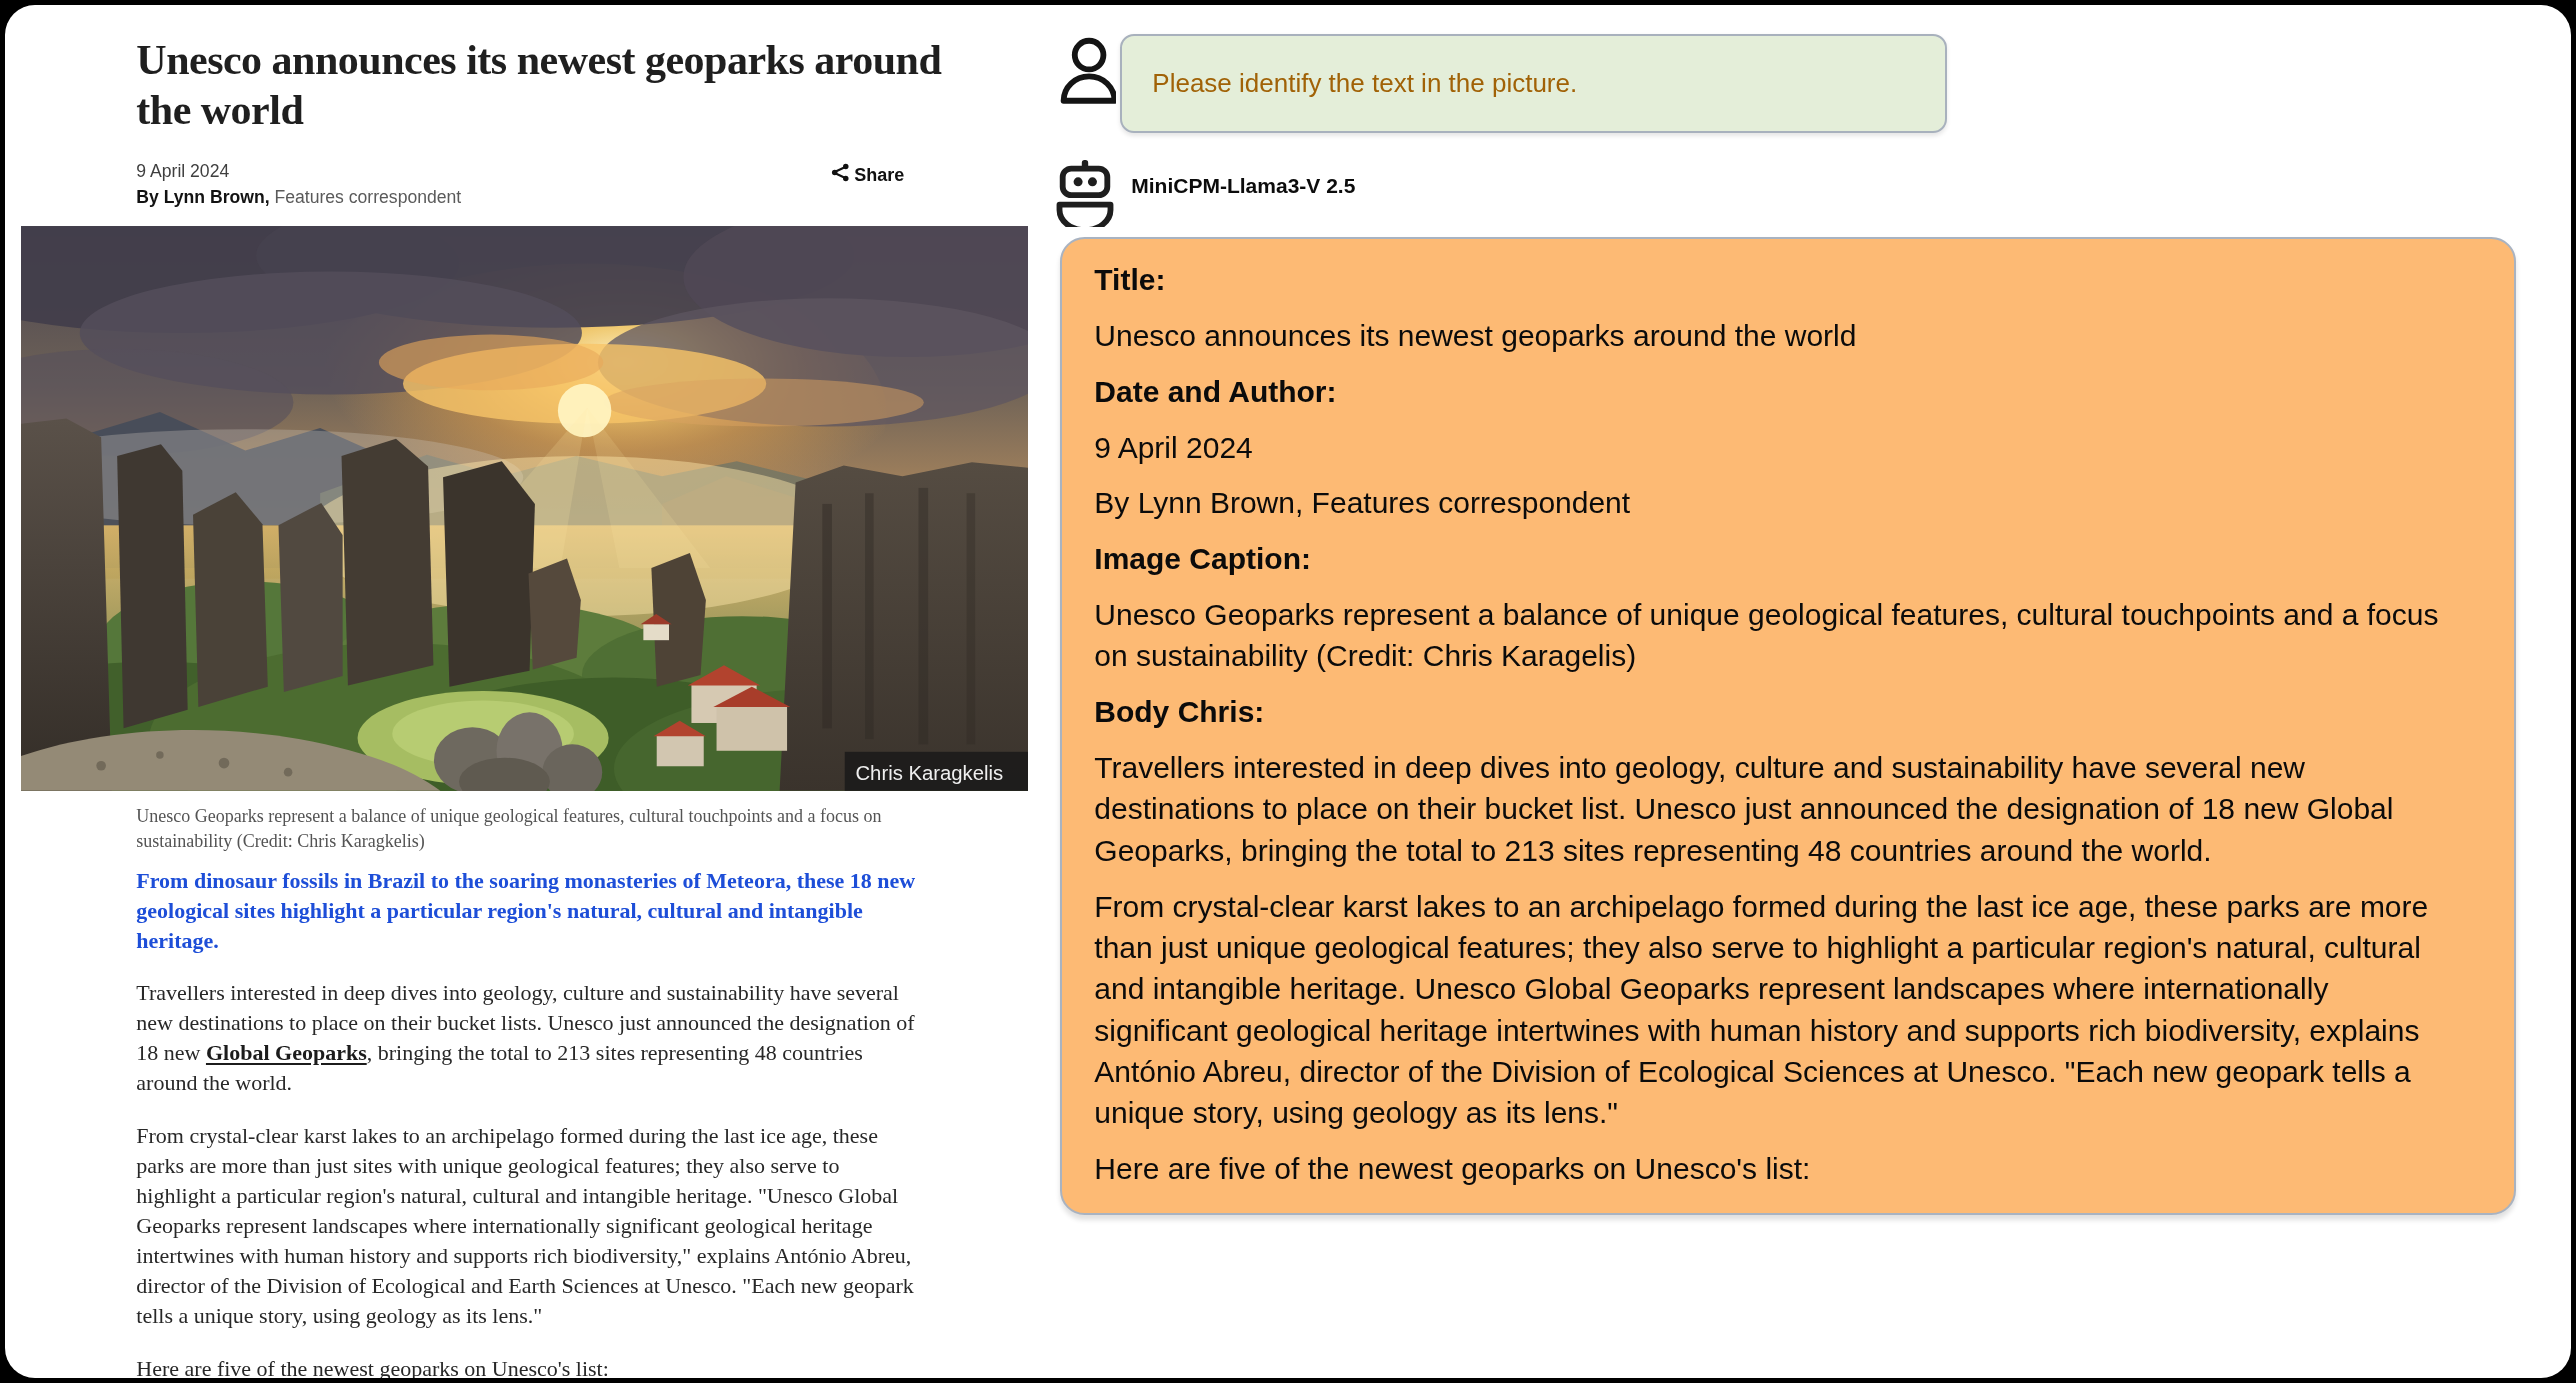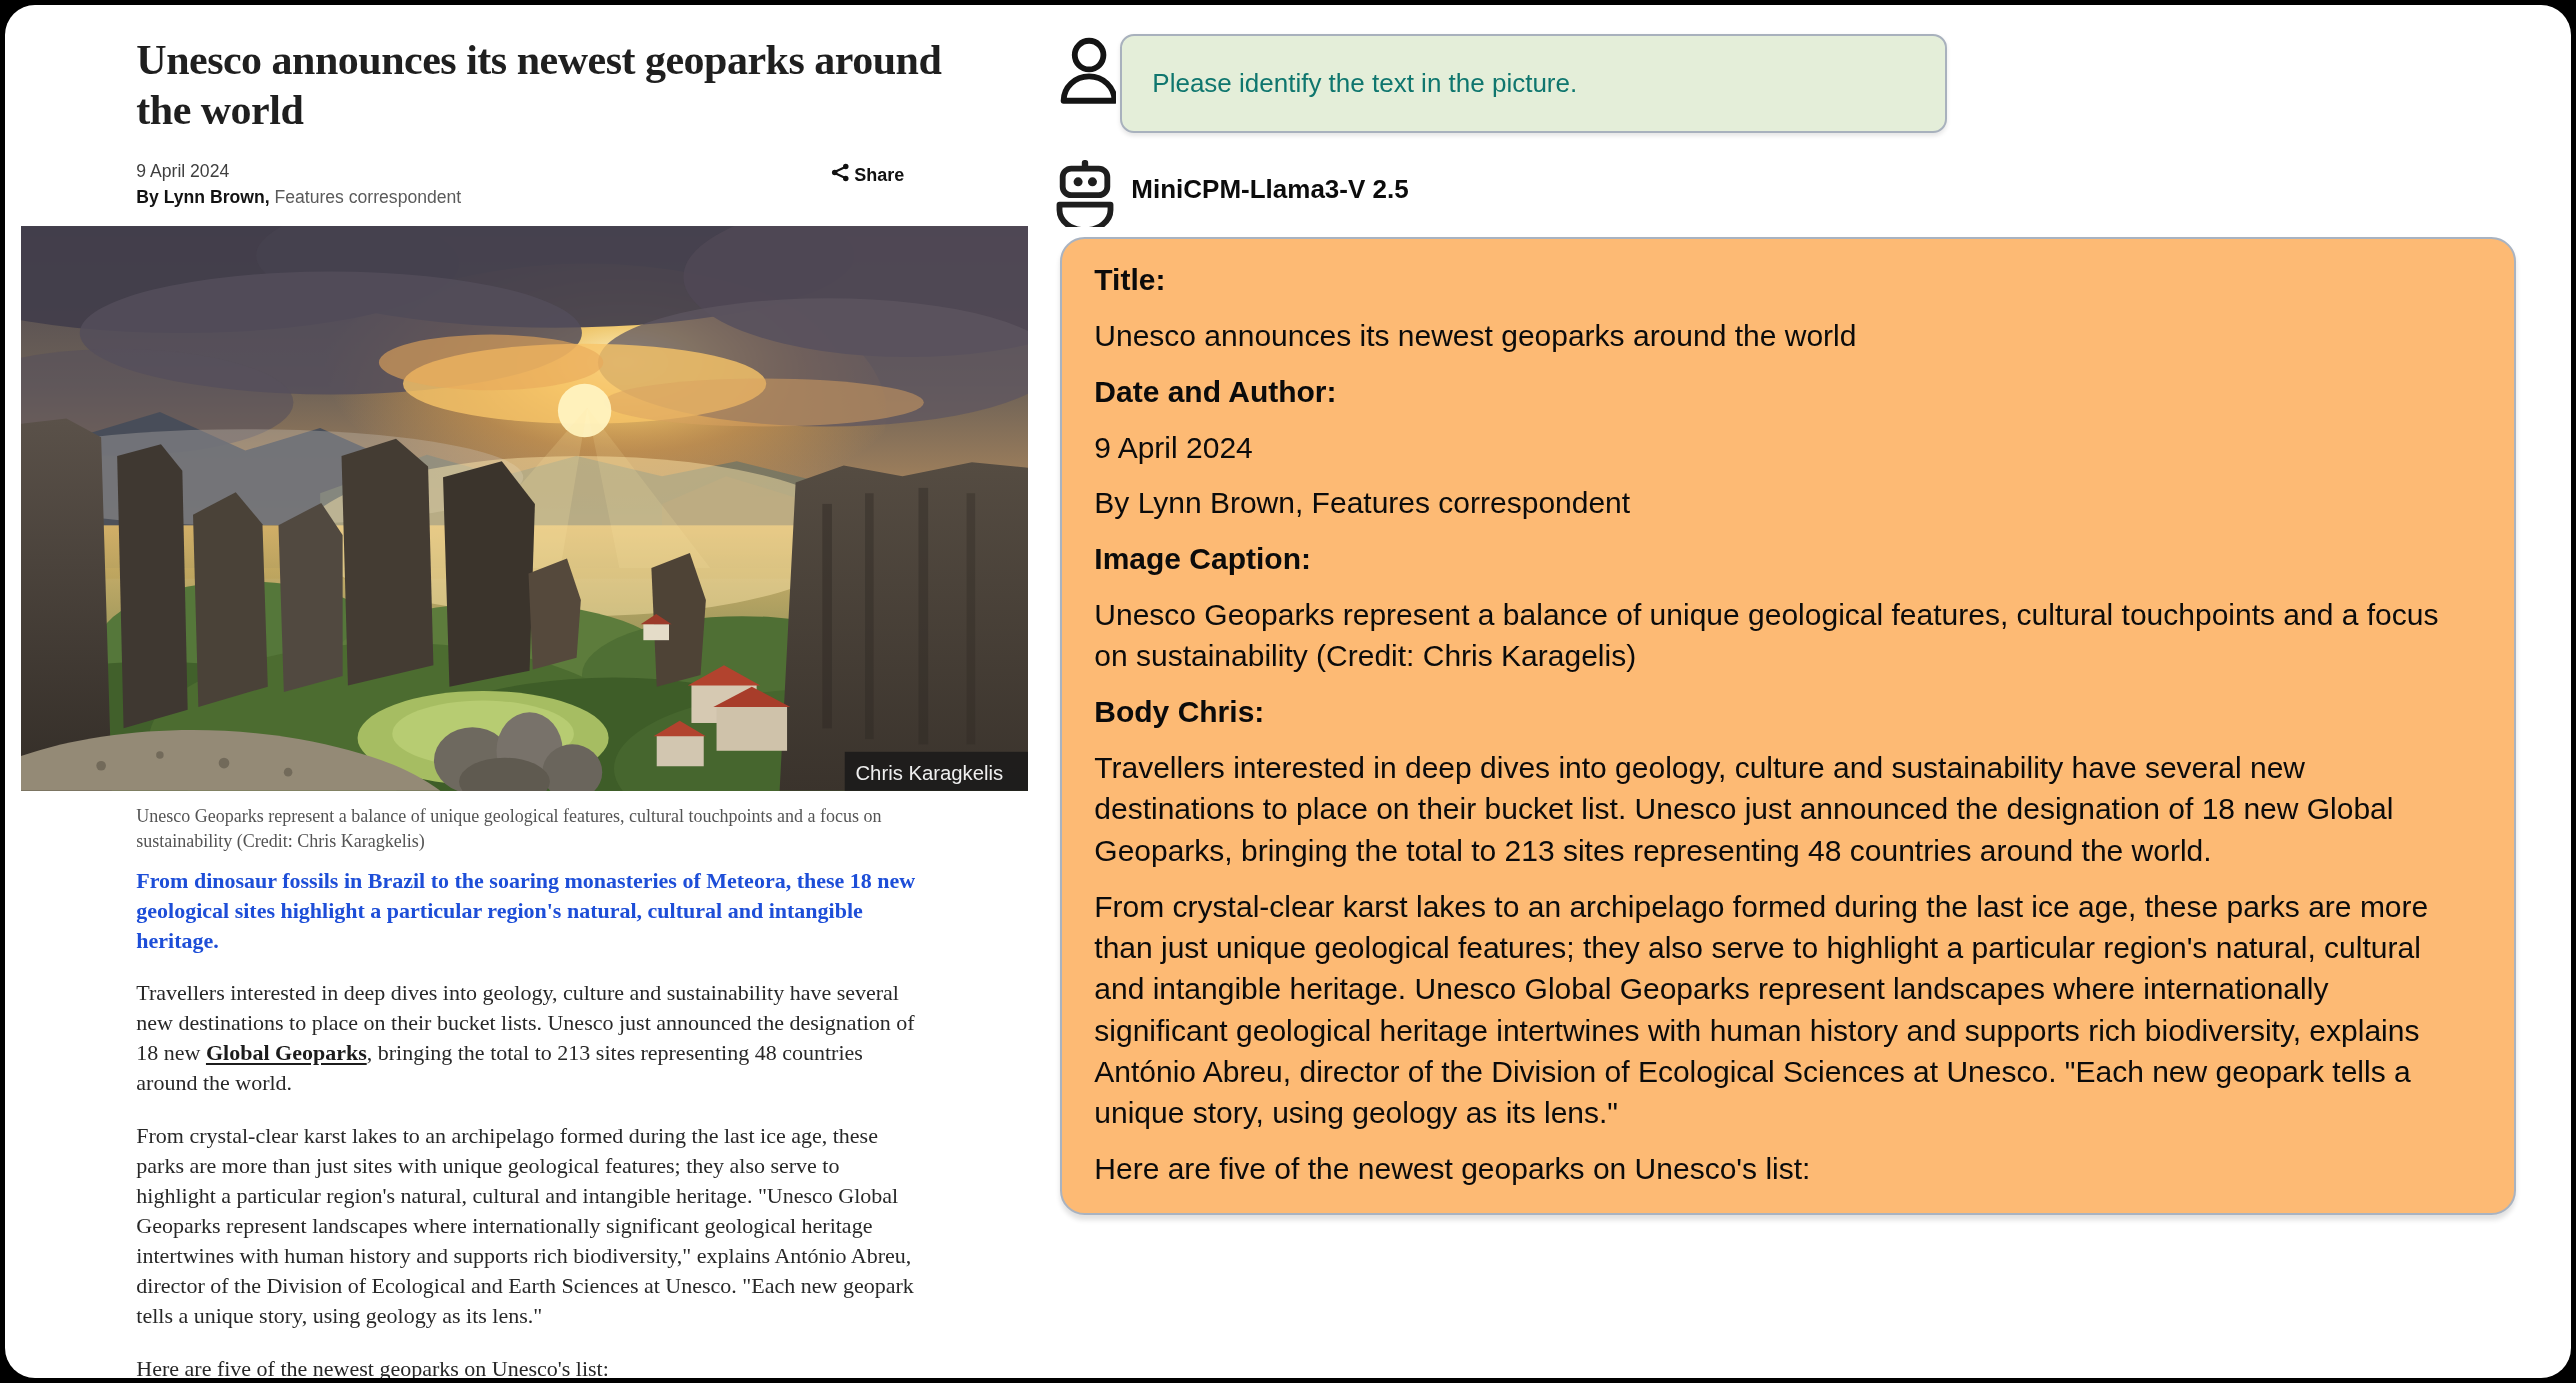--- a/index.html
+++ b/index.html
@@ -25,22 +25,22 @@
                 font-family:"Liberation Serif",serif;font-size:22px;line-height:1.36;color:#282828;}
   .article-body p{margin:0 0 23.5px 0;}
   .article-body p.lede{font-weight:700;margin-bottom:22px;color:#1d4ed8;}
   .article-link{font-weight:700;text-decoration:underline;text-underline-offset:3.2px;cursor:pointer;color:#1c1c1c;}
 
   
   .icon-abs{position:absolute;}
   .bubble-user{position:absolute;left:1115px;top:29px;width:823px;height:95px;
                background:#e4eed9;border:2.1px solid #a8b1bd;border-radius:14px;
                box-shadow:0 2.7px 4.3px rgba(0,0,0,.10);display:flex;align-items:center;}
-  .bubble-user p{margin:0;padding-left:30px;font-size:26px;color:#0f766e;}
-  .model-name{position:absolute;left:1126px;top:169px;font-size:26px;font-weight:700;color:#0c0c0c;}
+  .bubble-user p{margin:0;padding-left:30px;font-size:26px;color:#a16207;}
+  .model-name{position:absolute;left:1126px;top:169px;font-size:21px;font-weight:700;color:#0c0c0c;}
   .bubble-resp{position:absolute;left:1055px;top:232px;width:1456px;box-sizing:border-box;
                background:#fdba74;border:2.1px solid #a9b3c1;border-radius:24.6px;
                box-shadow:0 4.3px 5.3px rgba(0,0,0,.12);padding:20px 49px 23.5px 32px;}
   .bubble-resp p{margin:0 0 14.4px 0;font-size:30px;line-height:1.38;color:#0b0b0b;}
   .bubble-resp p:last-child{margin-bottom:0;}
   .bubble-resp .rb-heading{font-weight:700;font-size:30px;}
 </style>
 </head>
 <body>
 

